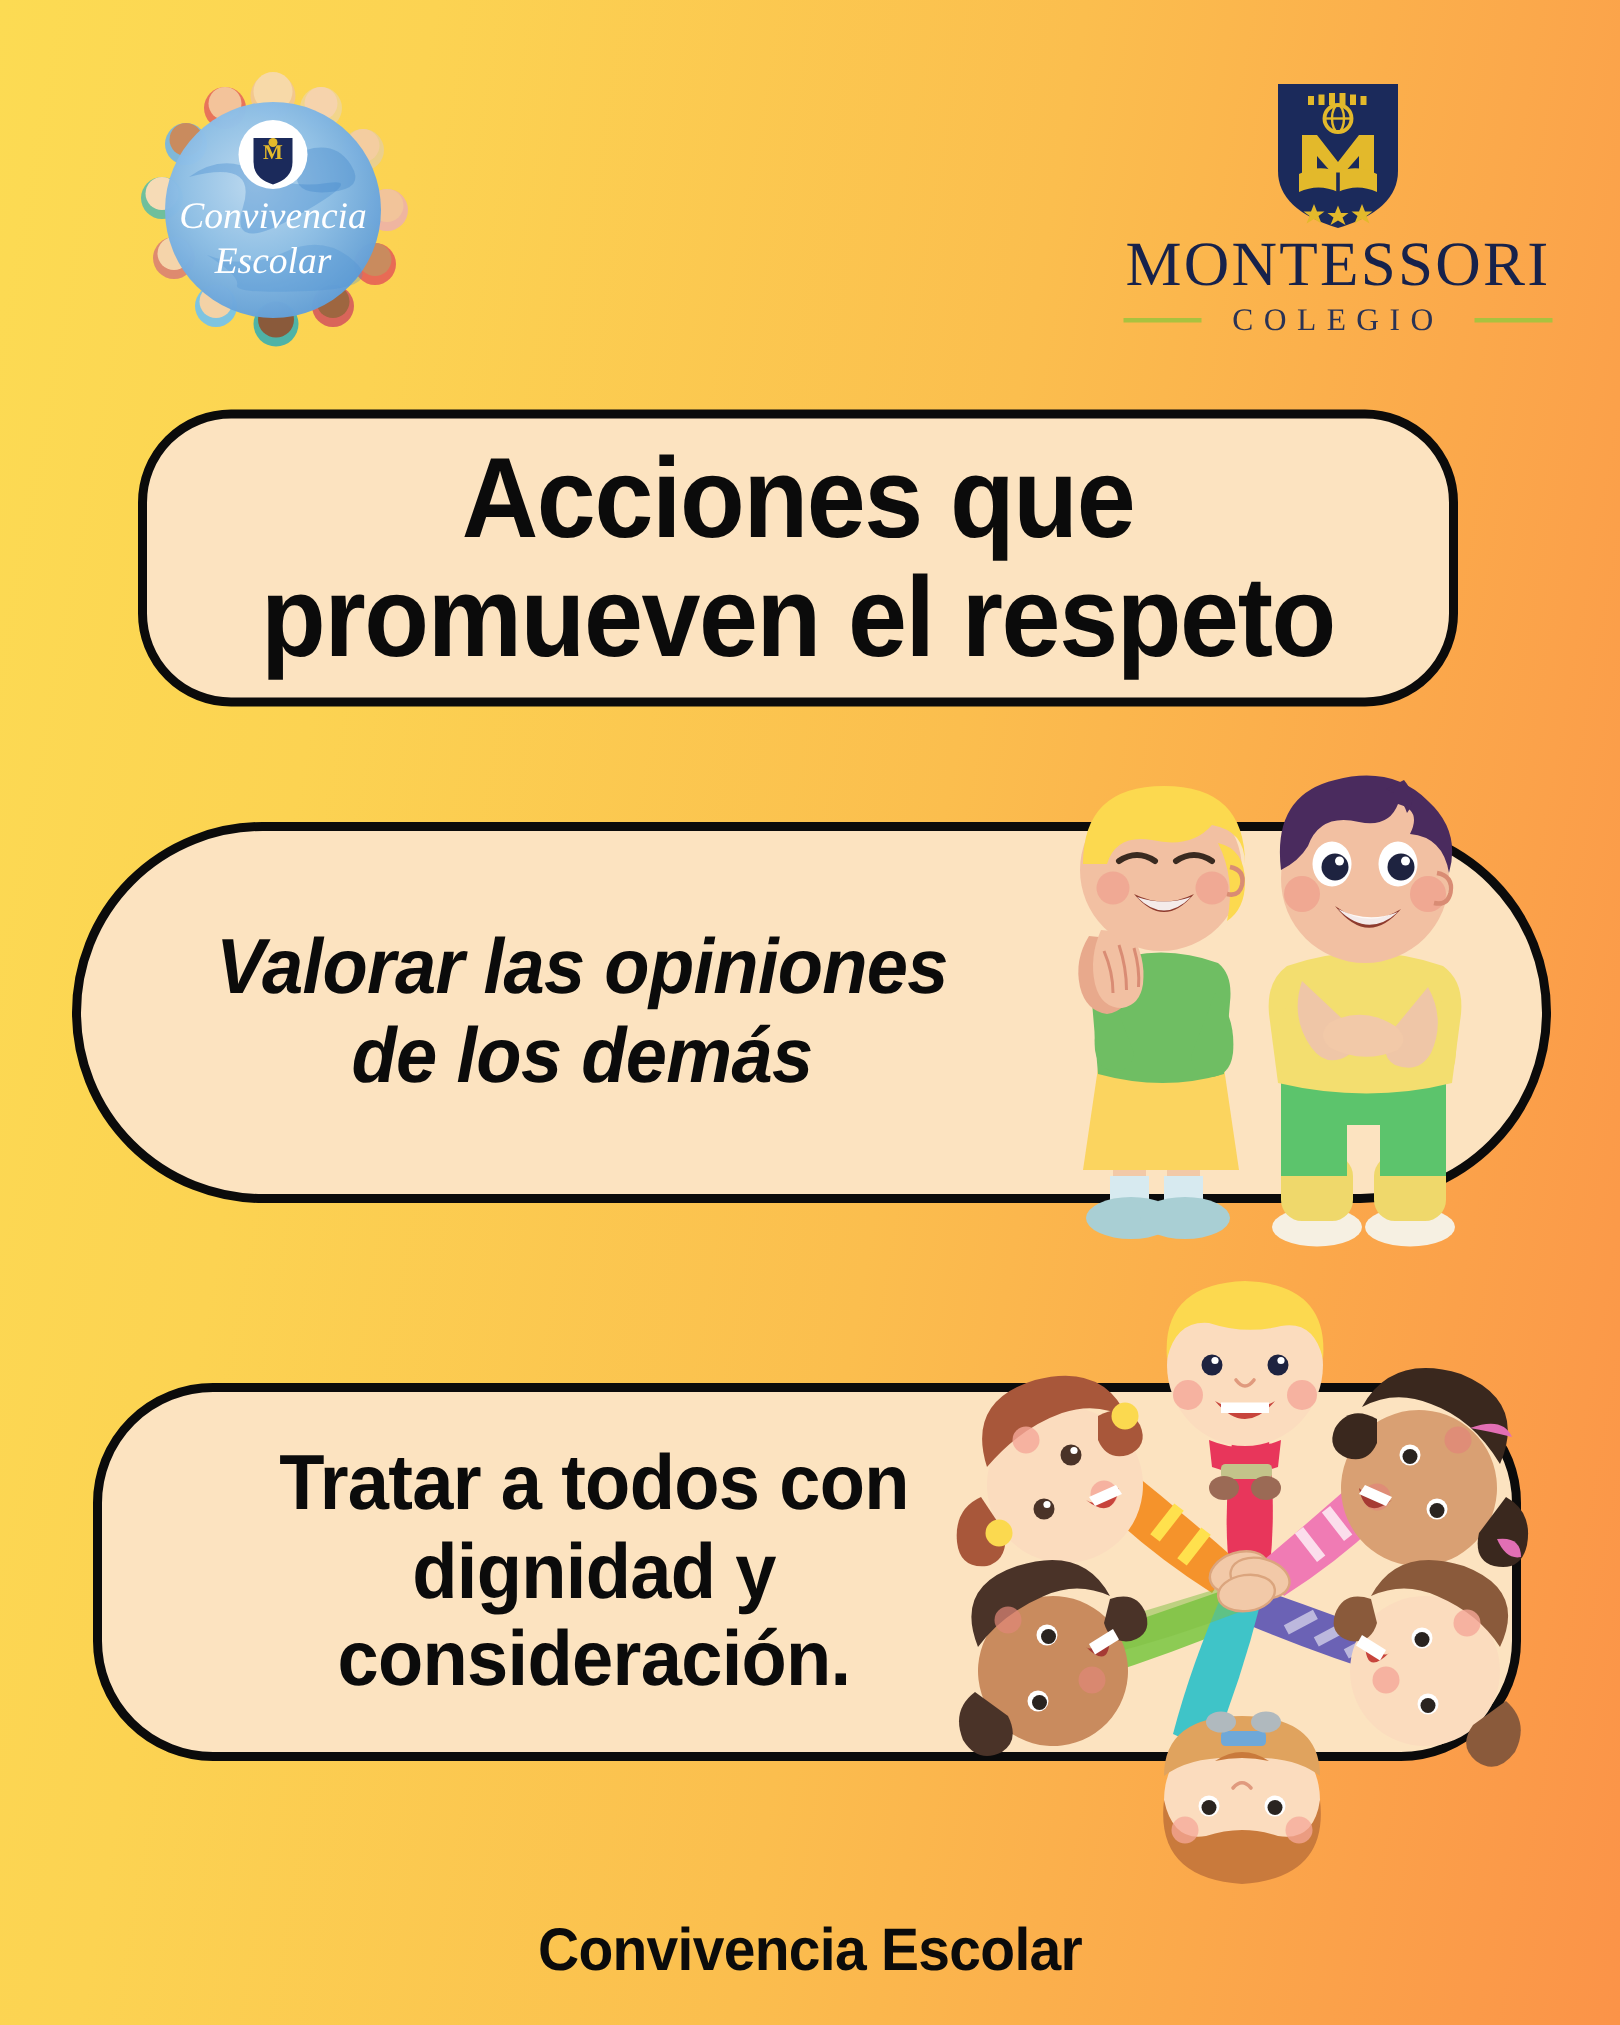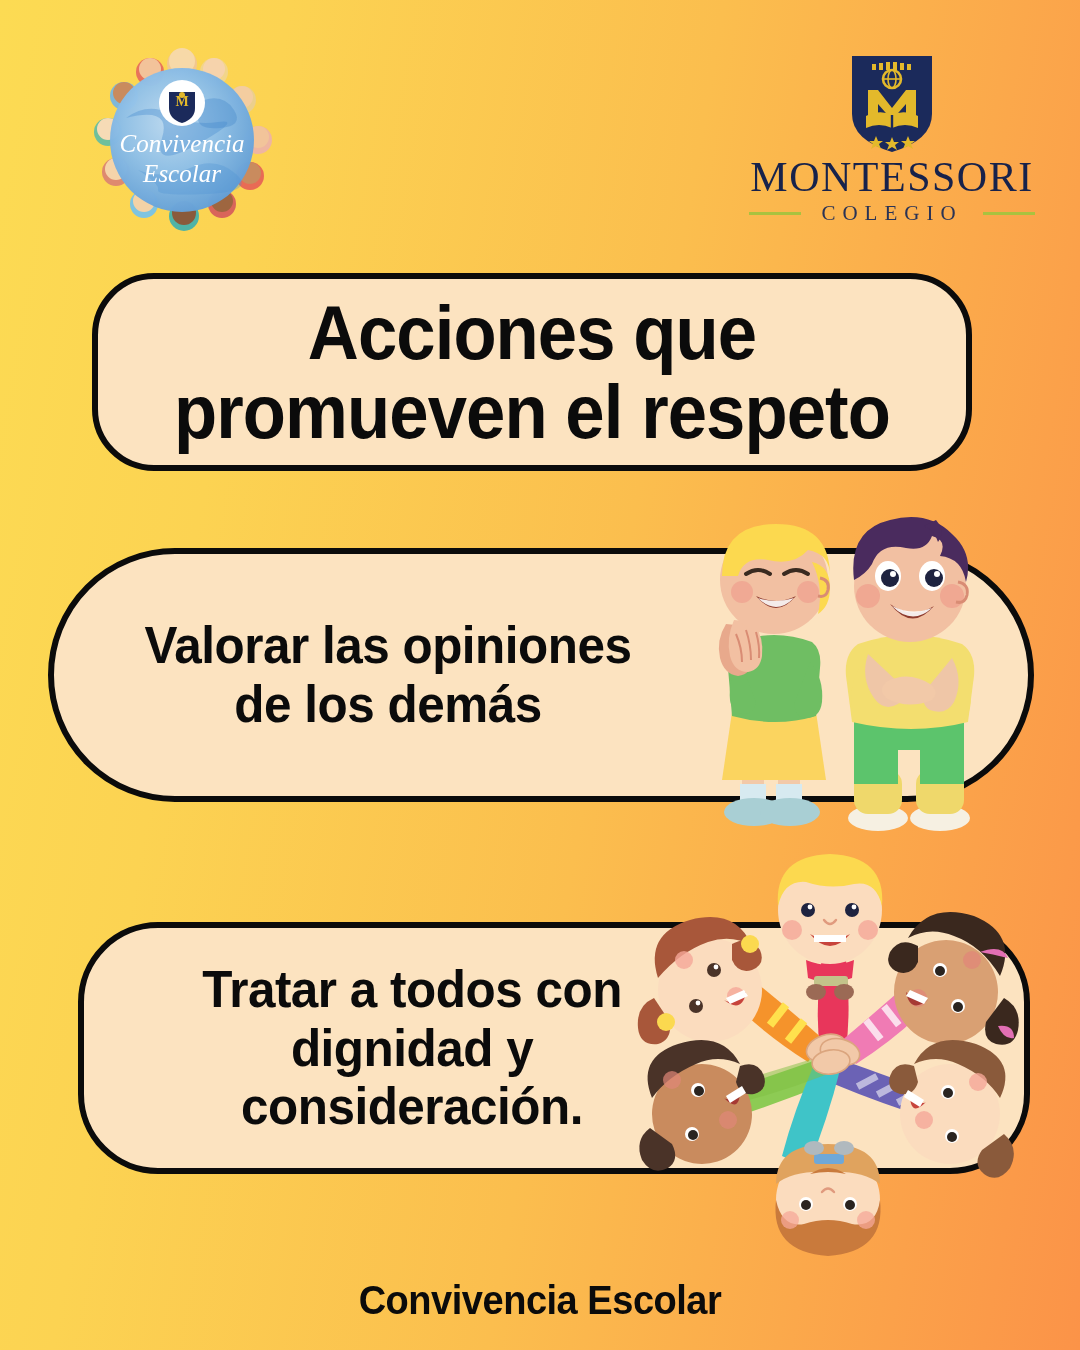--- a/index.html
+++ b/index.html
@@ -91,23 +91,24 @@
     padding: 12px 30px;
   }
   .card-two {
     left: 48px;
     top: 548px;
     width: 986px;
     height: 254px;
     border-radius: 127px;
     justify-content: flex-start;
     padding-left: 54px;
+    font-style: italic;
   }
   .card-three {
-    left: 78px;
+    left: 62px;
     top: 922px;
     width: 952px;
     height: 252px;
     border-radius: 80px;
     justify-content: flex-start;
     padding-left: 78px;
   }
 
   .headline {
     color: #0B0B0B;

